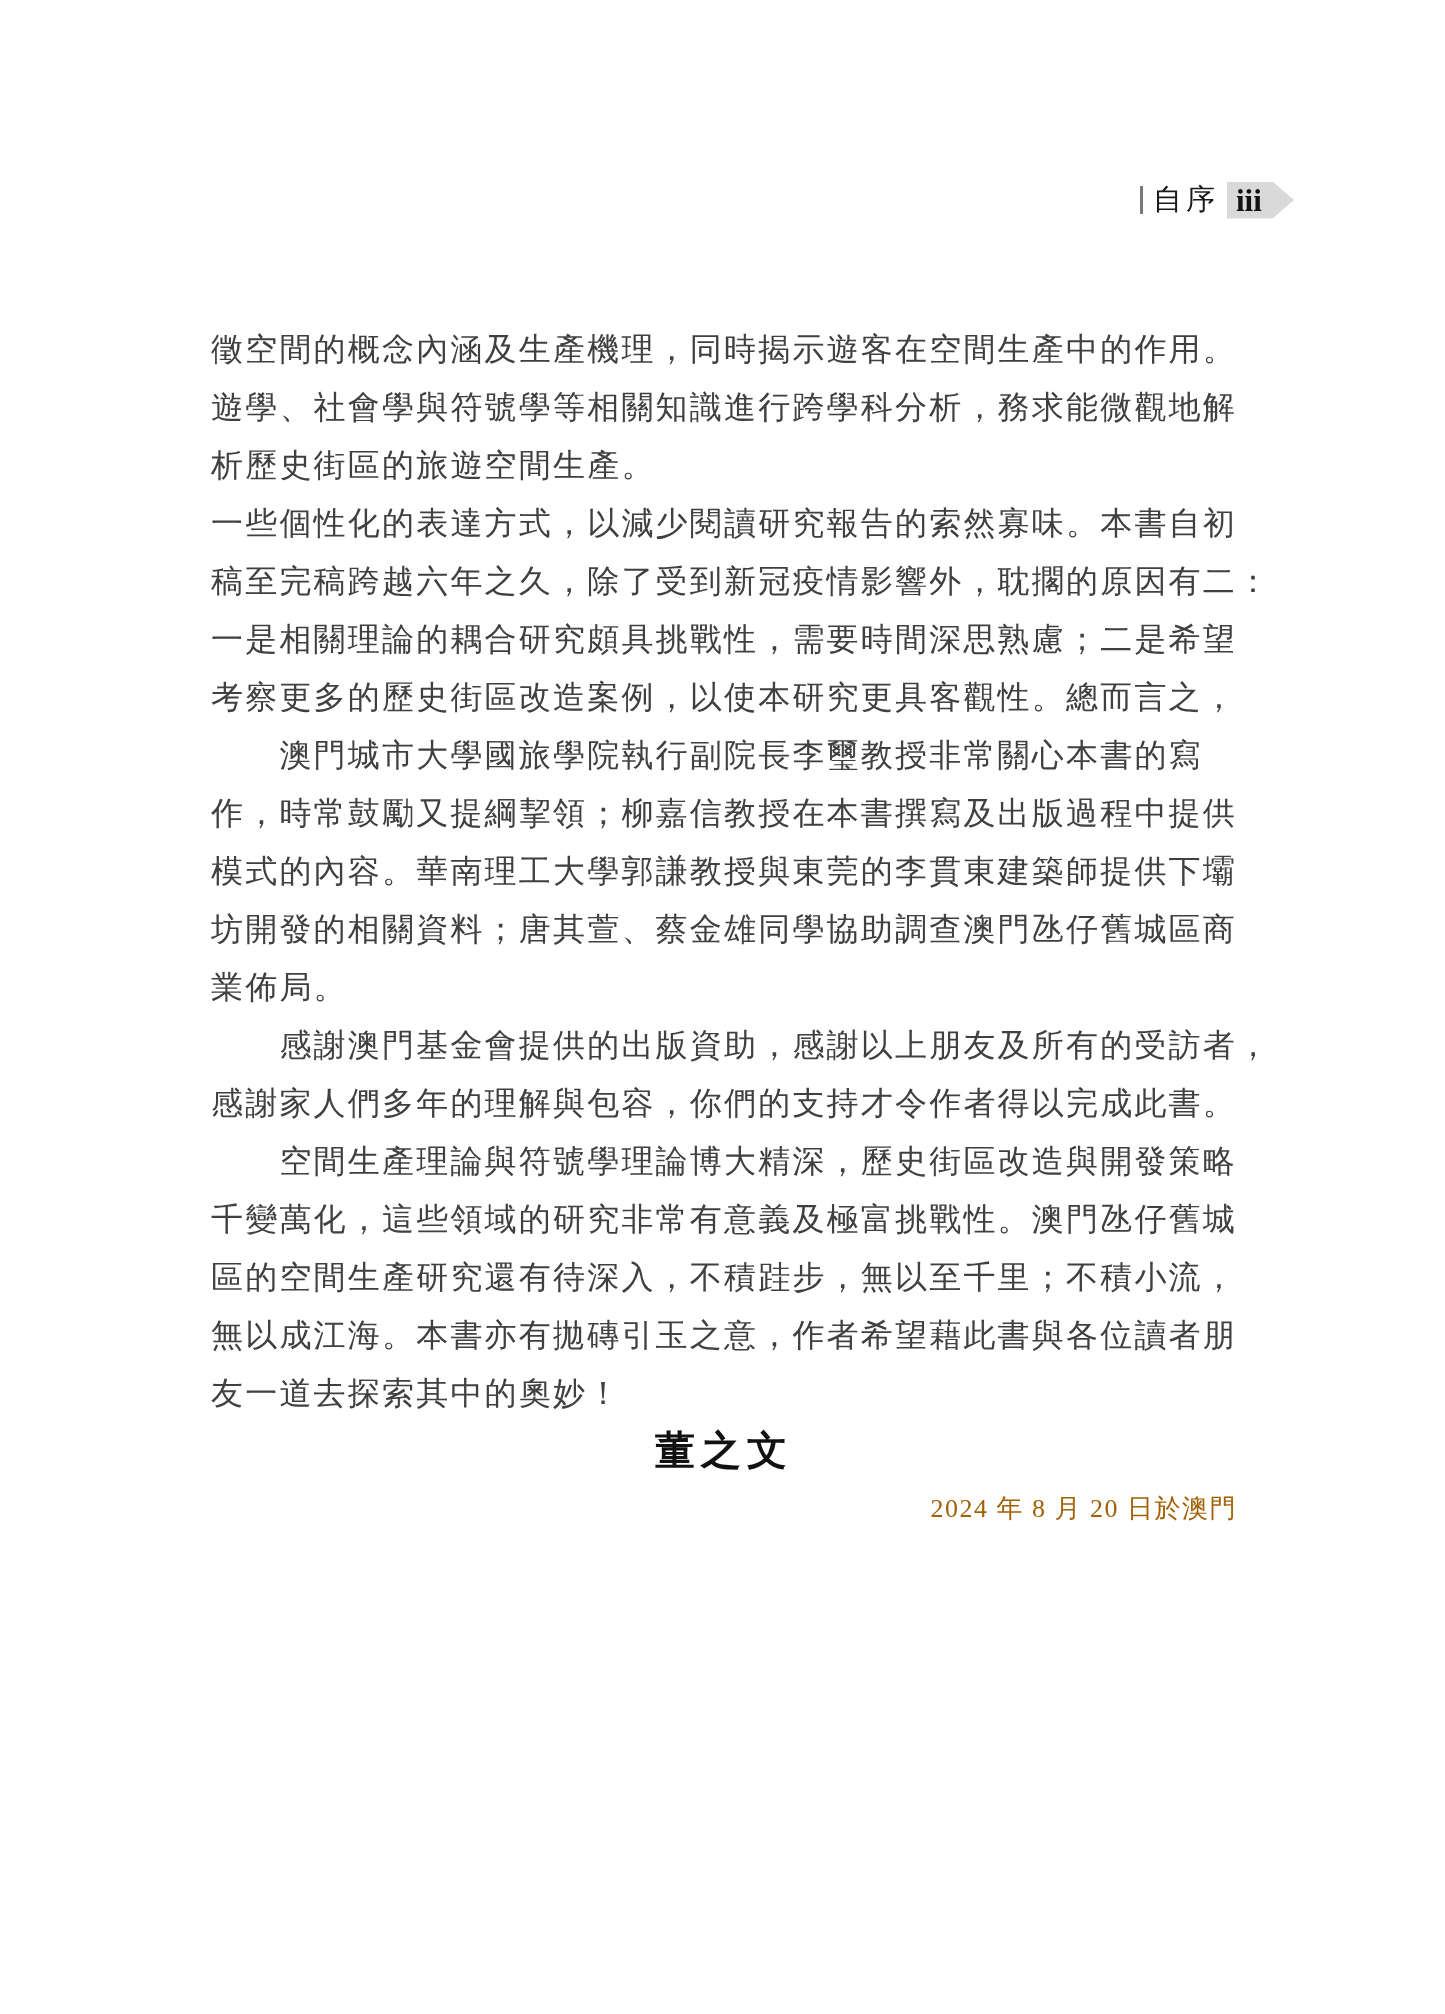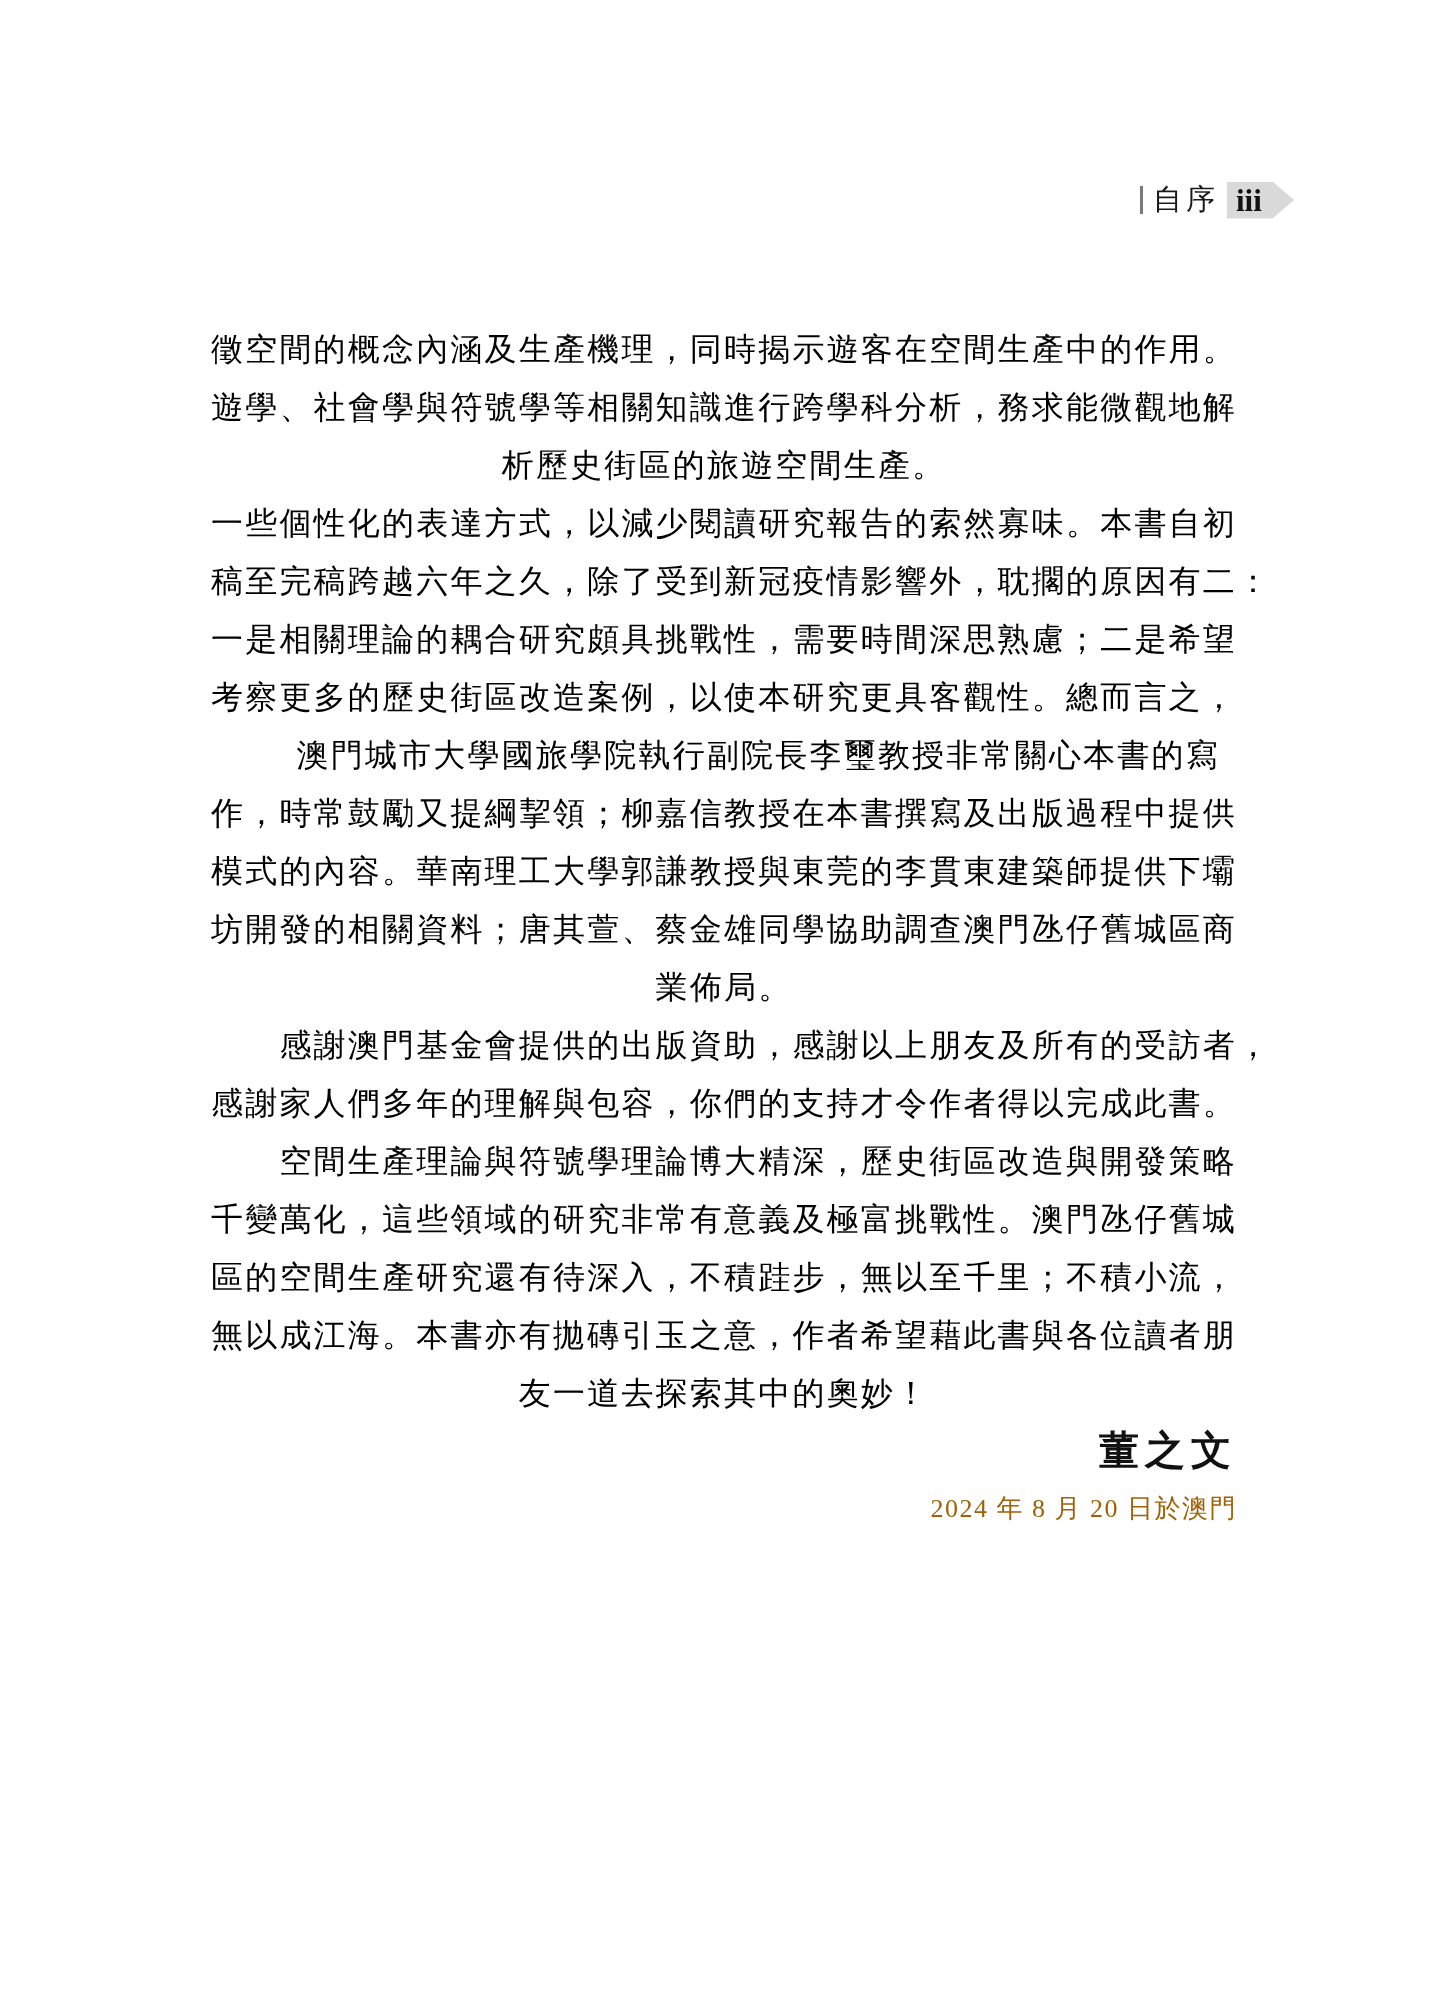--- a/index.html
+++ b/index.html
@@ -61,30 +61,30 @@
     top: 320px;
     left: 211px;
     width: 1026px;
   }
   .text-line {
     font-size: 32px;
     line-height: 58px;
     height: 58px;
     letter-spacing: 2.2px;
     white-space: nowrap;
-    color: #000000;
-    text-align: center;
+    color: #404040;
+    text-align: left;
   }
   .signature-line {
     font-size: 40px;
     line-height: 58px;
     height: 58px;
     font-weight: bold;
     letter-spacing: 6px;
-    text-align: right;
+    text-align: center;
     white-space: nowrap;
     color: #111111;
   }
   .date-line {
     font-size: 26px;
     line-height: 58px;
     height: 58px;
     letter-spacing: 1.5px;
     text-align: right;
     white-space: nowrap;

